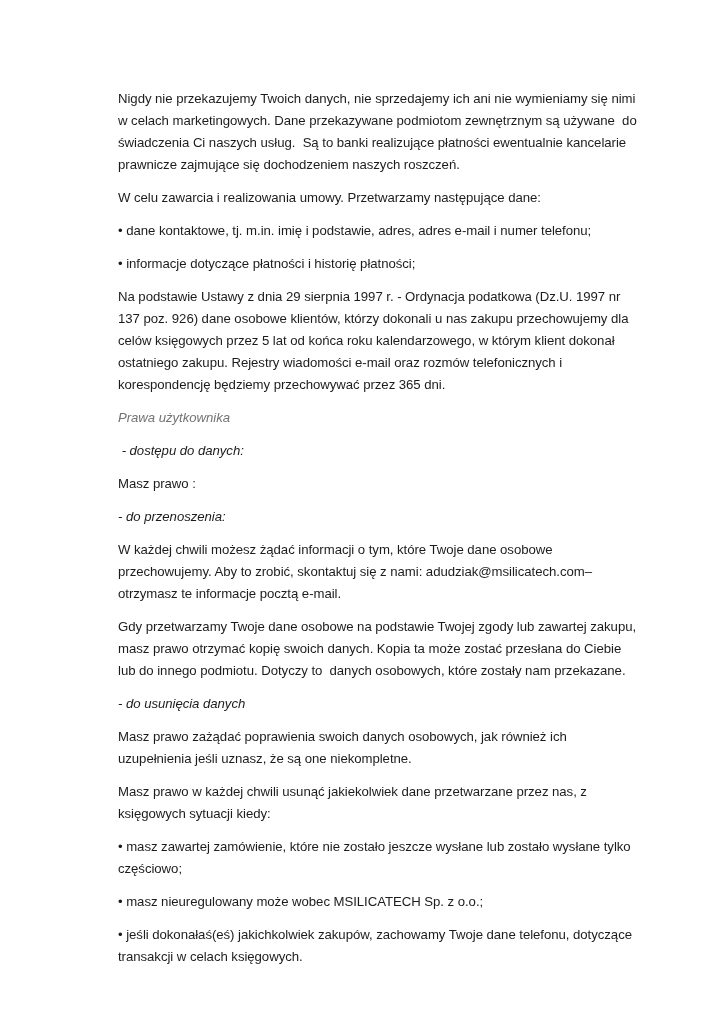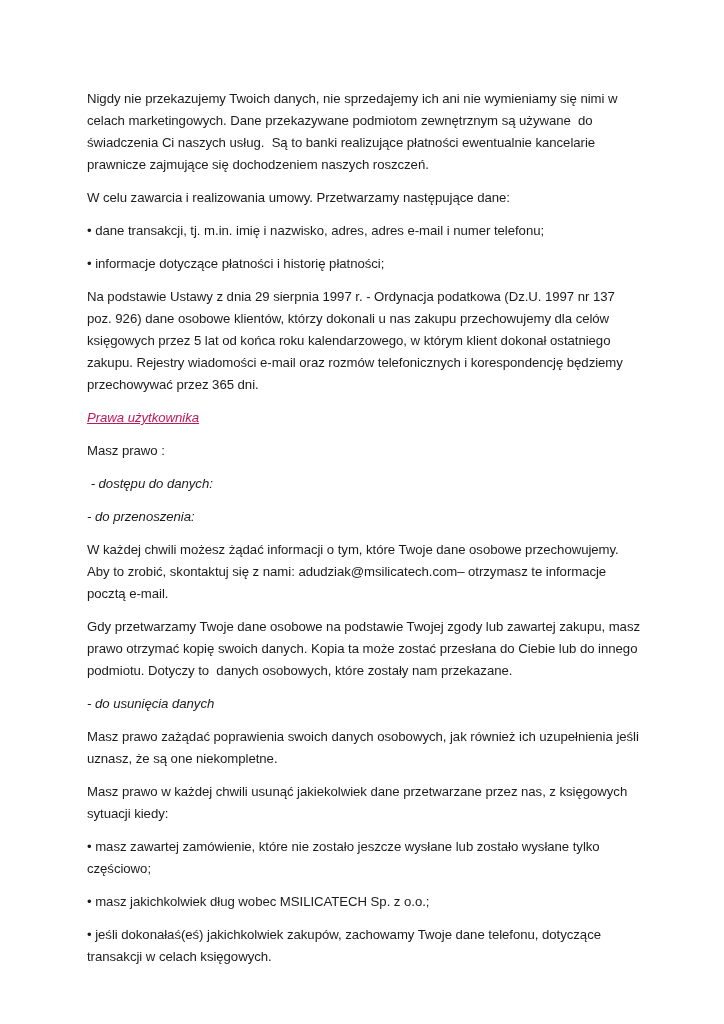--- a/index.html
+++ b/index.html
@@ -11,75 +11,74 @@
     width: 724px;
     height: 1024px;
     font-family: "Liberation Sans", sans-serif;
     color: #1c1c1c;
     overflow: hidden;
   }
   .page {
     box-sizing: border-box;
     width: 724px;
     height: 852px;
-    padding: 88px 84px 0 87px;
+    padding: 88px 84px 0 118px;
     background: #ffffff;
   }
   .doc-block {
     margin: 0 0 11px 0;
     font-size: 13.2px;
     line-height: 22px;
     letter-spacing: -0.05px;
     white-space: pre-wrap;
   }
   .gap-before {
     margin-top: 10px;
   }
   .heading-italic {
     font-style: italic;
-    text-decoration: underline;
-    color: #be185d;
+    color: #737373;
   }
   .italic {
     font-style: italic;
   }
 </style>
 </head>
 <body>
 
 <div class="page">
 
   <p class="doc-block">Nigdy nie przekazujemy Twoich danych, nie sprzedajemy ich ani nie wymieniamy się nimi w celach marketingowych. Dane przekazywane podmiotom zewnętrznym są używane  do świadczenia Ci naszych usług.  Są to banki realizujące płatności ewentualnie kancelarie prawnicze zajmujące się dochodzeniem naszych roszczeń.</p>
 
   <p class="doc-block gap-before">W celu zawarcia i realizowania umowy. Przetwarzamy następujące dane:</p>
 
-  <p class="doc-block">• dane transakcji, tj. m.in. imię i nazwisko, adres, adres e-mail i numer telefonu;</p>
+  <p class="doc-block">• dane kontaktowe, tj. m.in. imię i podstawie, adres, adres e-mail i numer telefonu;</p>
 
   <p class="doc-block">• informacje dotyczące płatności i historię płatności;</p>
 
   <p class="doc-block">Na podstawie Ustawy z dnia 29 sierpnia 1997 r. - Ordynacja podatkowa (Dz.U. 1997 nr 137 poz. 926) dane osobowe klientów, którzy dokonali u nas zakupu przechowujemy dla celów księgowych przez 5 lat od końca roku kalendarzowego, w którym klient dokonał ostatniego zakupu. Rejestry wiadomości e-mail oraz rozmów telefonicznych i korespondencję będziemy przechowywać przez 365 dni.</p>
 
   <p class="doc-block gap-before heading-italic">Prawa użytkownika</p>
 
+  <p class="doc-block italic"> - dostępu do danych:</p>
+
   <p class="doc-block">Masz prawo :</p>
-
-  <p class="doc-block italic"> - dostępu do danych:</p>
 
   <p class="doc-block italic">- do przenoszenia:</p>
 
   <p class="doc-block">W każdej chwili możesz żądać informacji o tym, które Twoje dane osobowe przechowujemy. Aby to zrobić, skontaktuj się z nami: adudziak@msilicatech.com– otrzymasz te informacje pocztą e-mail.</p>
 
   <p class="doc-block">Gdy przetwarzamy Twoje dane osobowe na podstawie Twojej zgody lub zawartej zakupu, masz prawo otrzymać kopię swoich danych. Kopia ta może zostać przesłana do Ciebie lub do innego podmiotu. Dotyczy to  danych osobowych, które zostały nam przekazane.</p>
 
 
   <p class="doc-block italic">- do usunięcia danych</p>
 
   <p class="doc-block">Masz prawo zażądać poprawienia swoich danych osobowych, jak również ich uzupełnienia jeśli uznasz, że są one niekompletne.</p>
 
   <p class="doc-block">Masz prawo w każdej chwili usunąć jakiekolwiek dane przetwarzane przez nas, z księgowych sytuacji kiedy:</p>
 
   <p class="doc-block">• masz zawartej zamówienie, które nie zostało jeszcze wysłane lub zostało wysłane tylko częściowo;</p>
 
-  <p class="doc-block">• masz jakichkolwiek dług wobec MSILICATECH Sp. z o.o.;</p>
+  <p class="doc-block">• masz nieuregulowany może wobec MSILICATECH Sp. z o.o.;</p>
 
   <p class="doc-block">• jeśli dokonałaś(eś) jakichkolwiek zakupów, zachowamy Twoje dane telefonu, dotyczące transakcji w celach księgowych.</p>
 
 </div>
 
 </body></html>

